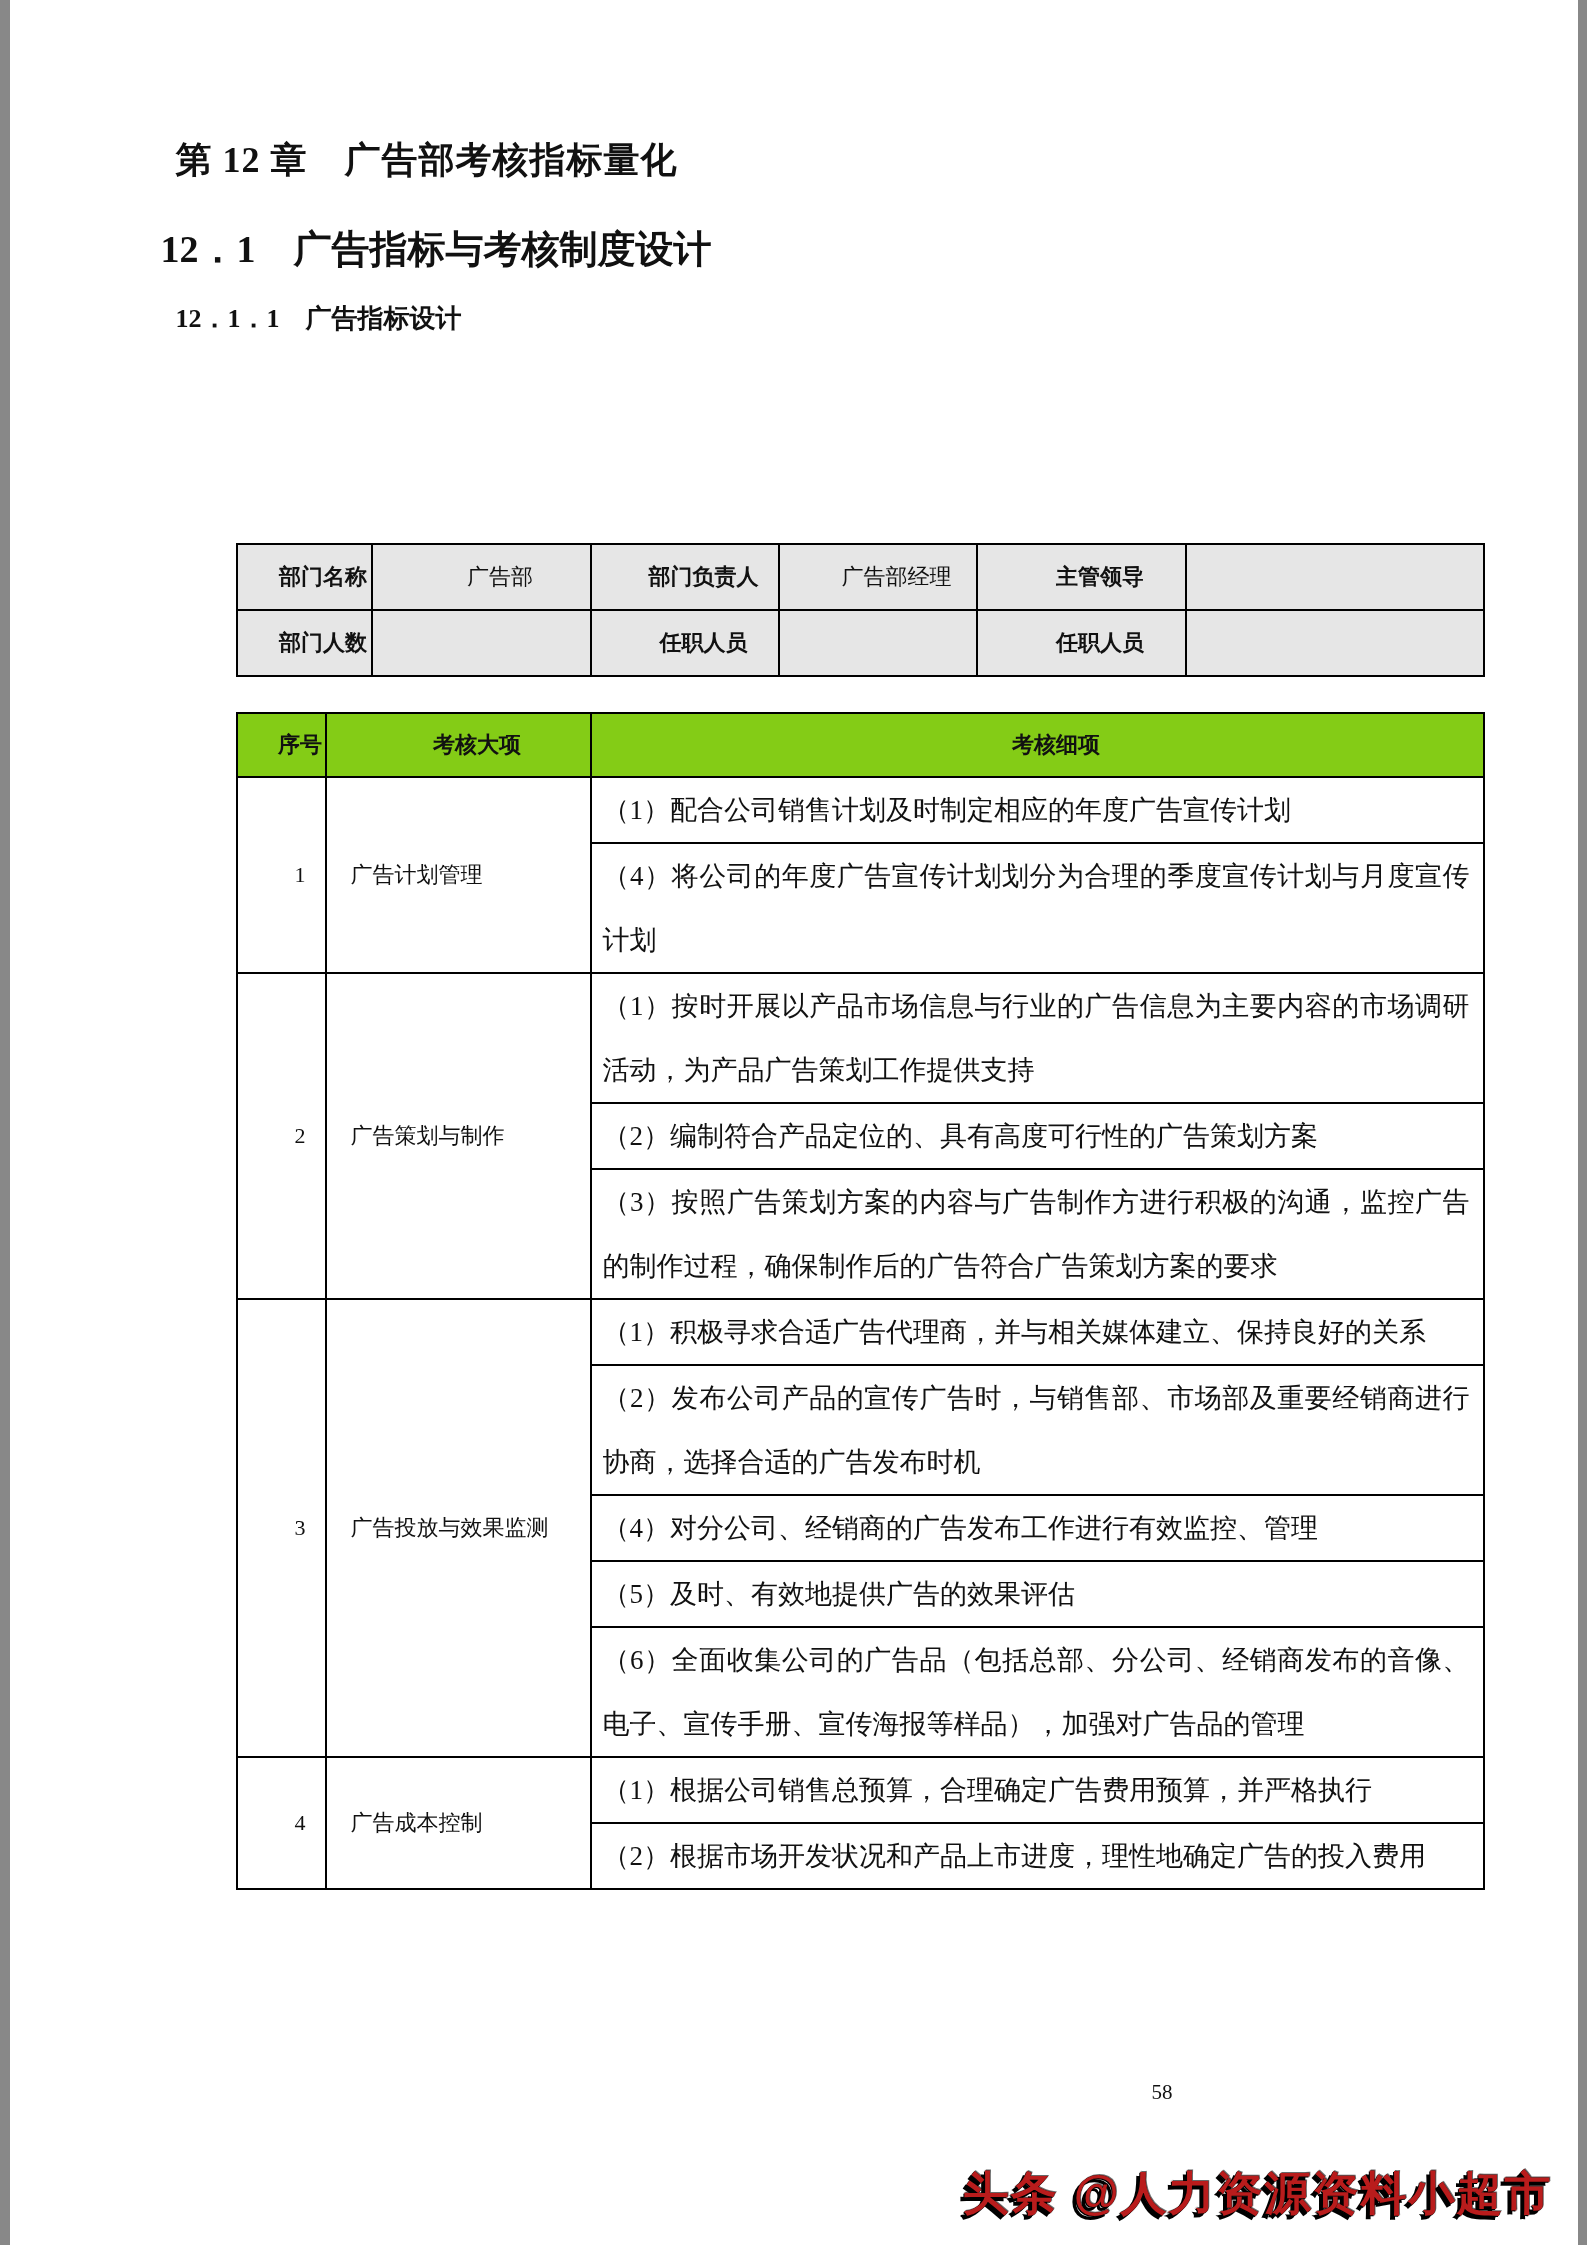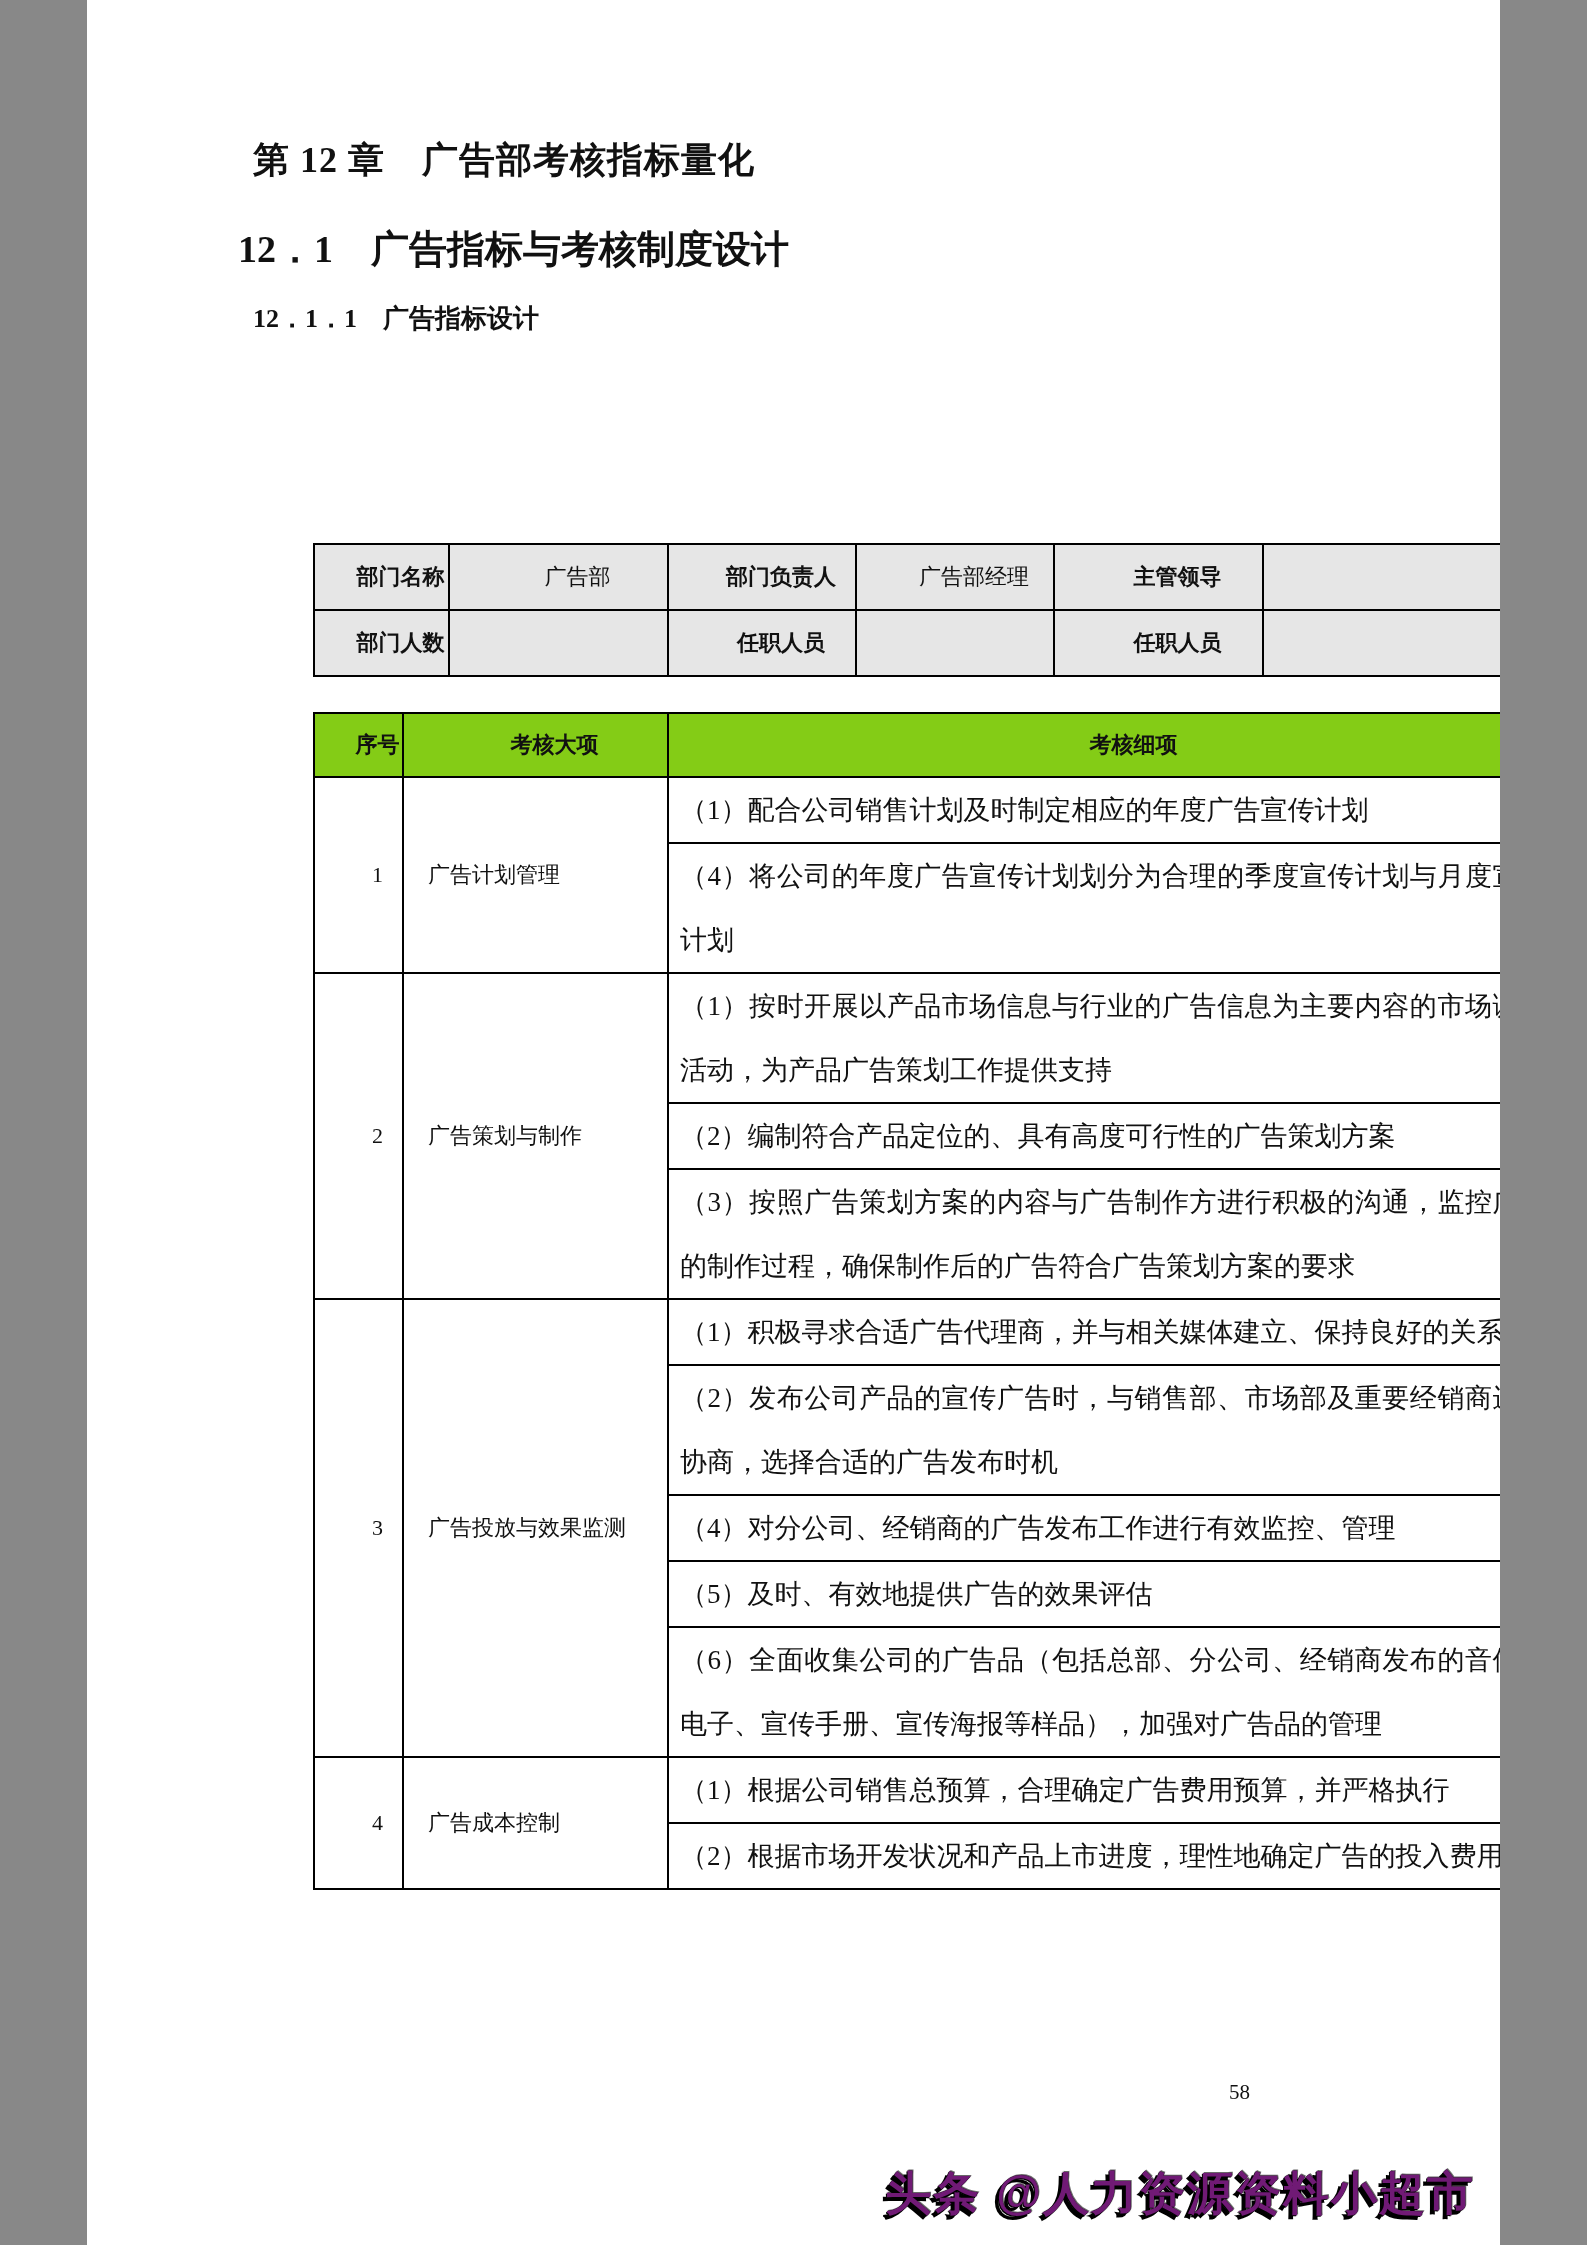--- a/index.html
+++ b/index.html
@@ -2,21 +2,21 @@
 <html><head>
 <meta charset="utf-8">
 <style>
   html,body { margin:0; padding:0; }
   body {
     font-family: "Liberation Serif", "DejaVu Serif", serif;
     background:#888;
   }
   #page {
     position:relative;
-    width:1413px; height:2245px;
+    width:1568px; height:2245px;
     margin:0 auto;
     background:#ffffff;
     color:#111;
     overflow:hidden;
   }
   .h1 {
     position:absolute; left:166px; top:136px;
     font-size:36px; font-weight:bold; letter-spacing:1px;
     white-space:nowrap;
   }
@@ -78,21 +78,21 @@
 
   
   .page-number {
     position:absolute; left:1142px; top:2080px;
     font-size:21px;
   }
   .watermark {
     position:absolute; right:25px; top:2163px;
     font-family:"Liberation Sans","DejaVu Sans",sans-serif;
     font-size:46px; font-weight:bold; letter-spacing:2px;
-    color:#701a75;
+    color:#b91c1c;
     text-shadow:-4px 4px 0 #000, -1px 1px 0 #000, 1px -1px 0 rgba(0,0,0,.55), 0 0 1px #000;
     white-space:nowrap;
   }
 </style>
 </head>
 <body>
 
 <div id="page">
 
   <div class="h1">第 12 章　广告部考核指标量化</div>

